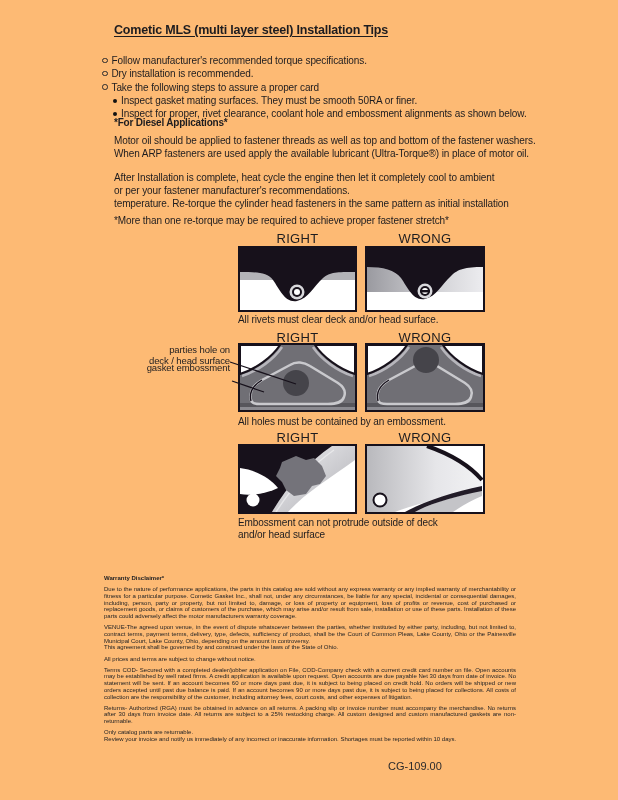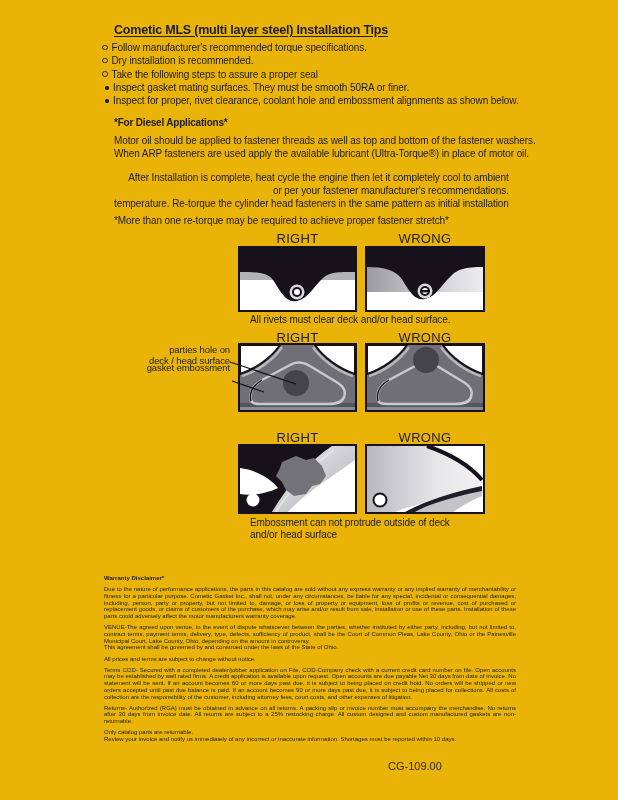--- a/index.html
+++ b/index.html
@@ -1,60 +1,60 @@
 <!DOCTYPE html>
 <html><head>
 <meta charset="utf-8">
 <style>
   html,body { margin:0; padding:0; background:#ffffff; }
   .page {
-    position:relative; width:618px; height:800px; background:#eab308;
+    position:relative; width:618px; height:800px; background:#fdba74;
     font-family:"Liberation Sans", sans-serif; color:#1d1c1f; overflow:hidden;
   }
   .title {
     position:absolute; left:114px; top:23px;
     font-size:12.5px; font-weight:bold; letter-spacing:-0.2px;
     text-decoration:underline; text-underline-offset:2px;
   }
-  .bullets { position:absolute; left:102px; top:41px; font-size:10px; line-height:13.3px; letter-spacing:-0.1px; }
+  .bullets { position:absolute; left:102px; top:54px; font-size:10px; line-height:13.3px; letter-spacing:-0.1px; }
   .bline { white-space:nowrap; }
-  .bline.sub { margin-left:3px; }
+  .bline.sub { margin-left:11px; }
   .dot { display:inline-block; vertical-align:1px; margin-right:4px; }
   .dot.open { width:3.5px; height:3.5px; border:1px solid #2a2a2c; border-radius:50%; }
   .dot.fill { width:4px; height:4px; background:#111; border-radius:50%; }
   .diesel-head { position:absolute; left:114px; top:117px; font-size:10px; font-weight:bold; letter-spacing:-0.2px; }
   .para { position:absolute; left:114px; font-size:10px; line-height:13.2px; letter-spacing:-0.1px; white-space:nowrap; }
   .p1 { top:134px; }
-  .p2 { top:171px;text-align:right; }
+  .p2 { top:171px; }
   .p3 { top:214px; }
 
   .dg-label { position:absolute; width:119px; text-align:center; font-size:13px; font-weight:normal; letter-spacing:0.3px; }
   .panel { position:absolute; }
-  .cap { position:absolute; left:238px; font-size:10px; letter-spacing:-0.1px; line-height:11.5px; white-space:nowrap;margin-left:12px; }
+  .cap { position:absolute; left:238px; font-size:10px; letter-spacing:-0.1px; line-height:11.5px; white-space:nowrap; }
   .ann { position:absolute; left:105px; width:125px; text-align:right; font-size:9.5px; line-height:11px; letter-spacing:-0.1px; }
 
   .fineprint {
     position:absolute; left:104px; top:575px; width:412px;
     font-size:6px; line-height:6.7px; letter-spacing:0; text-align:justify; color:#232325;
   }
   .fp-head { font-weight:bold; text-align:left; }
   .fp-gap { margin-top:4.5px; }
   .page-code { position:absolute; left:388px; top:760px; font-size:11px; color:#2a2a2c; }
 </style>
 </head>
 <body>
 
 <div class="page">
 
   <div class="title">Cometic MLS (multi layer steel) Installation Tips</div>
 
   <div class="bullets">
     <div class="bline"><span class="dot open"></span><span>Follow manufacturer's recommended torque specifications.</span></div>
     <div class="bline"><span class="dot open"></span><span>Dry installation is recommended.</span></div>
-    <div class="bline"><span class="dot open"></span><span>Take the following steps to assure a proper seal</span></div>
+    <div class="bline"><span class="dot open"></span><span>Take the following steps to assure a proper card</span></div>
     <div class="bline sub"><span class="dot fill"></span><span>Inspect gasket mating surfaces.  They must be smooth 50RA or finer.</span></div>
     <div class="bline sub"><span class="dot fill"></span><span>Inspect for proper, rivet clearance, coolant hole and embossment alignments as shown below.</span></div>
   </div>
 
   <div class="diesel-head">*For Diesel Applications*</div>
   <div class="para p1">
     <div>Motor oil should be applied to fastener threads as well as top and bottom of the fastener washers.</div>
     <div>When ARP fasteners are used apply the available lubricant (Ultra-Torque®) in place of motor oil.</div>
   </div>
   <div class="para p2">
@@ -140,20 +140,21 @@
       <circle cx="61" cy="17" r="13" fill="#45444a"></circle>
       <rect x="1" y="1" width="118" height="67" fill="none" stroke="#17111b" stroke-width="2"></rect>
     </svg>
   </div>
 
   <svg class="panel" style="left:228px; top:356px; z-index:5;" width="72" height="42" viewBox="0 0 72 42">
     <line x1="2" y1="6" x2="68" y2="28" stroke="#17111b" stroke-width="1.2"></line>
     <line x1="4" y1="25" x2="36" y2="36" stroke="#17111b" stroke-width="1.2"></line>
   </svg>
 
+  <div class="cap" style="top:416px;">All holes must be contained by an embossment.</div>
 
   <div class="dg-label" style="left:238px; top:430px;">RIGHT</div>
   <div class="dg-label" style="left:365px; top:430px; width:120px;">WRONG</div>
 
   <div class="panel" style="left:238px; top:444px;">
     <svg width="119" height="70" viewBox="0 0 119 70">
       <defs>
         <linearGradient id="g3" x1="0" y1="0" x2="1" y2="1">
           <stop offset="0" stop-color="#efeff2"></stop>
             <stop offset="1" stop-color="#b0b0b5"></stop>

